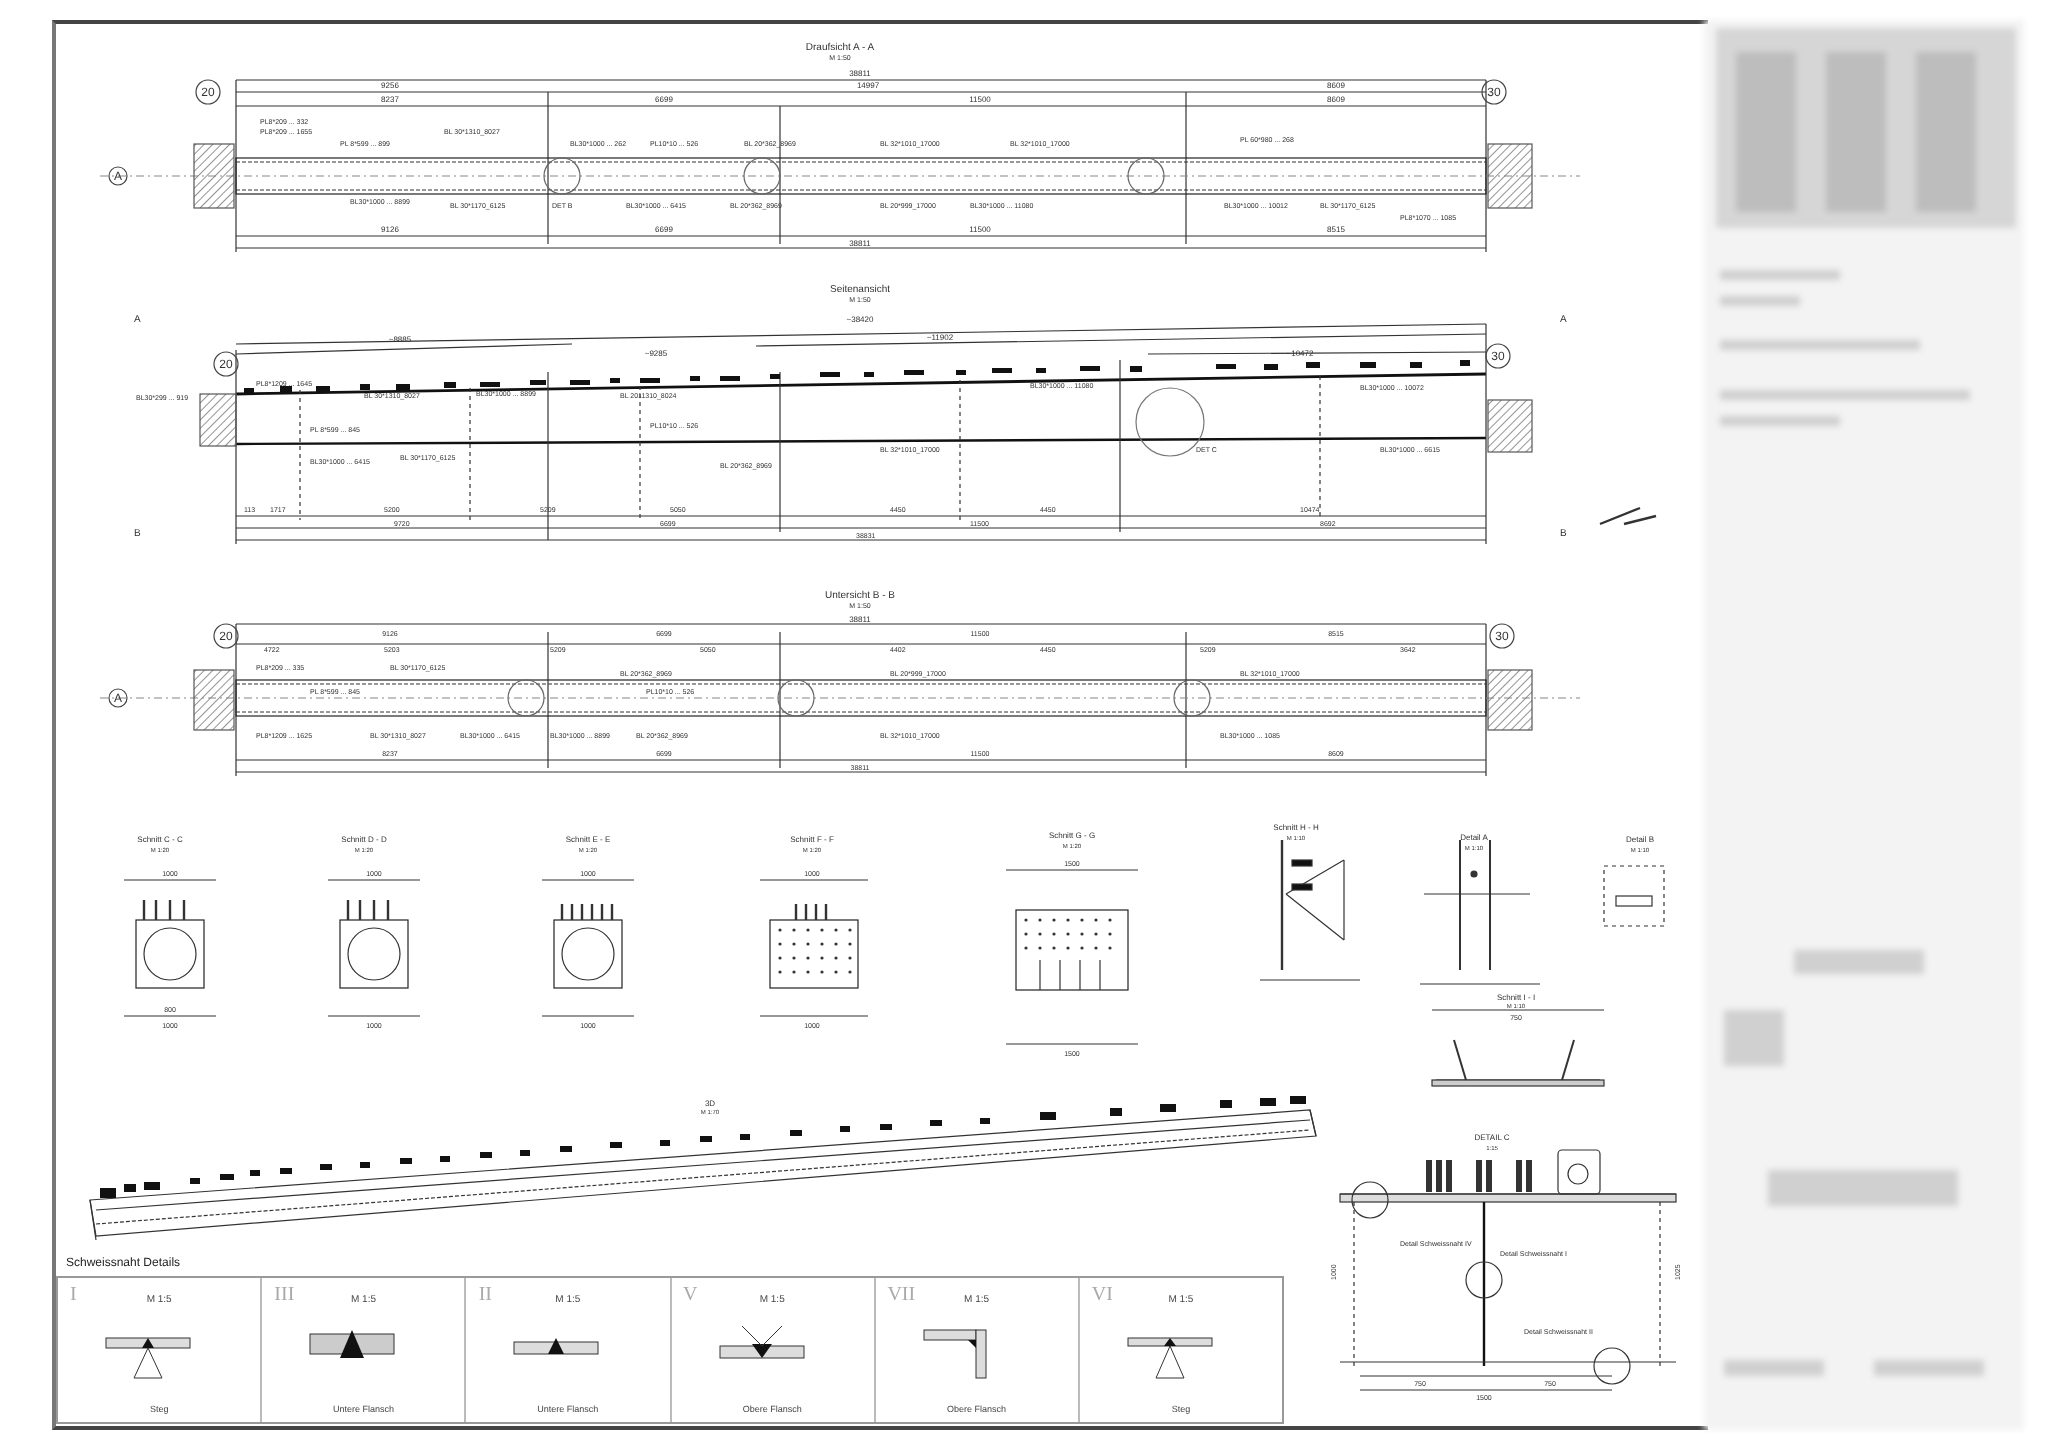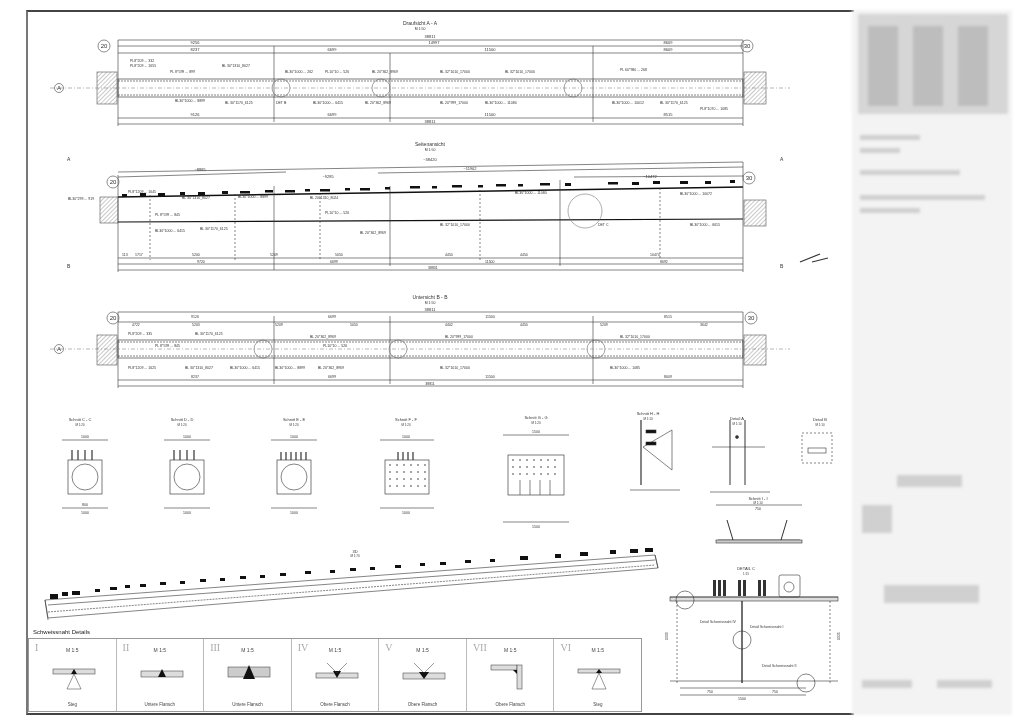--- a/index.html
+++ b/index.html
@@ -509,46 +509,36 @@
       <span class="roman">I</span>
       <span class="wm">M 1:5</span>
       <svg style="position:absolute;left:20px;top:20px;" width="50" height="34">
           <rect x="4" y="10" width="42" height="5" fill="#ddd" stroke="#333" stroke-width="0.5"></rect>
           <path d="M25 10 L22 15 L28 15 Z" fill="#111"></path>
           <path d="M18 30 L25 15 L32 30 Z" fill="none" stroke="#333" stroke-width="0.5"></path>
         </svg>
       <span class="wcap">Steg</span>
     </div>
     <div class="weldcell">
+      <span class="roman">III</span>
+      <span class="wm">M 1:5</span>
+      <svg style="position:absolute;left:20px;top:18px;" width="50" height="34">
+          <rect x="4" y="10" width="42" height="10" fill="#ccc" stroke="#333" stroke-width="0.5"></rect>
+          <path d="M25 8 L19 22 L31 22 Z" fill="#111"></path>
+        </svg>
+      <span class="wcap">Untere Flansch</span>
+    </div>
+    <div class="weldcell">
       <span class="roman">II</span>
       <span class="wm">M 1:5</span>
       <svg style="position:absolute;left:20px;top:20px;" width="50" height="34">
           <rect x="4" y="12" width="42" height="6" fill="#ddd" stroke="#333" stroke-width="0.5"></rect>
           <path d="M25 18 L21 18 L25 10 L29 18 Z" fill="#111"></path>
         </svg>
       <span class="wcap">Untere Flansch</span>
-    </div>
-    <div class="weldcell">
-      <span class="roman">III</span>
-      <span class="wm">M 1:5</span>
-      <svg style="position:absolute;left:20px;top:18px;" width="50" height="34">
-          <rect x="4" y="10" width="42" height="10" fill="#ccc" stroke="#333" stroke-width="0.5"></rect>
-          <path d="M25 8 L19 22 L31 22 Z" fill="#111"></path>
-        </svg>
-      <span class="wcap">Untere Flansch</span>
-    </div>
-    <div class="weldcell">
-      <span class="roman">IV</span>
-      <span class="wm">M 1:5</span>
-      <svg style="position:absolute;left:20px;top:20px;" width="50" height="34">
-          <rect x="4" y="14" width="42" height="5" fill="#ddd" stroke="#333" stroke-width="0.5"></rect>
-          <path d="M25 19 L21 12 L29 12 Z" fill="#111"></path>
-          <path d="M15 4 L25 14 L35 4" fill="none" stroke="#333" stroke-width="0.5"></path>
-        </svg>
-      <span class="wcap">Obere Flansch</span>
     </div>
     <div class="weldcell">
       <span class="roman">V</span>
       <span class="wm">M 1:5</span>
       <svg style="position:absolute;left:20px;top:20px;" width="50" height="34">
           <rect x="4" y="14" width="42" height="6" fill="#ddd" stroke="#333" stroke-width="0.5"></rect>
           <path d="M25 20 L20 13 L30 13 Z" fill="#111"></path>
           <path d="M15 4 L25 14 L35 4" fill="none" stroke="#333" stroke-width="0.5"></path>
         </svg>
       <span class="wcap">Obere Flansch</span>

